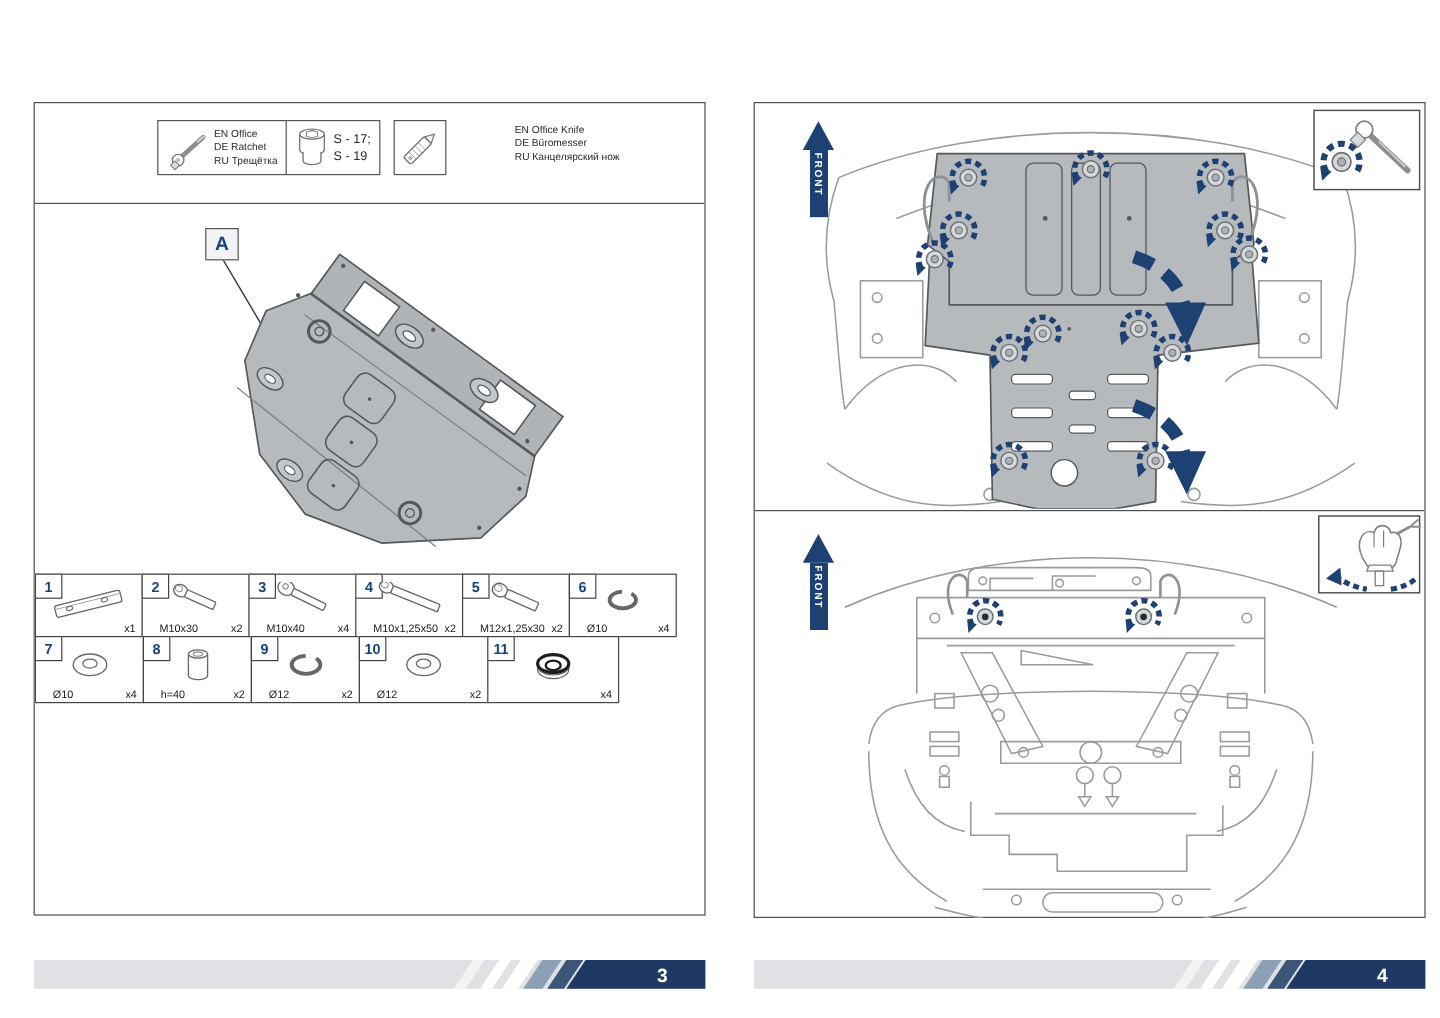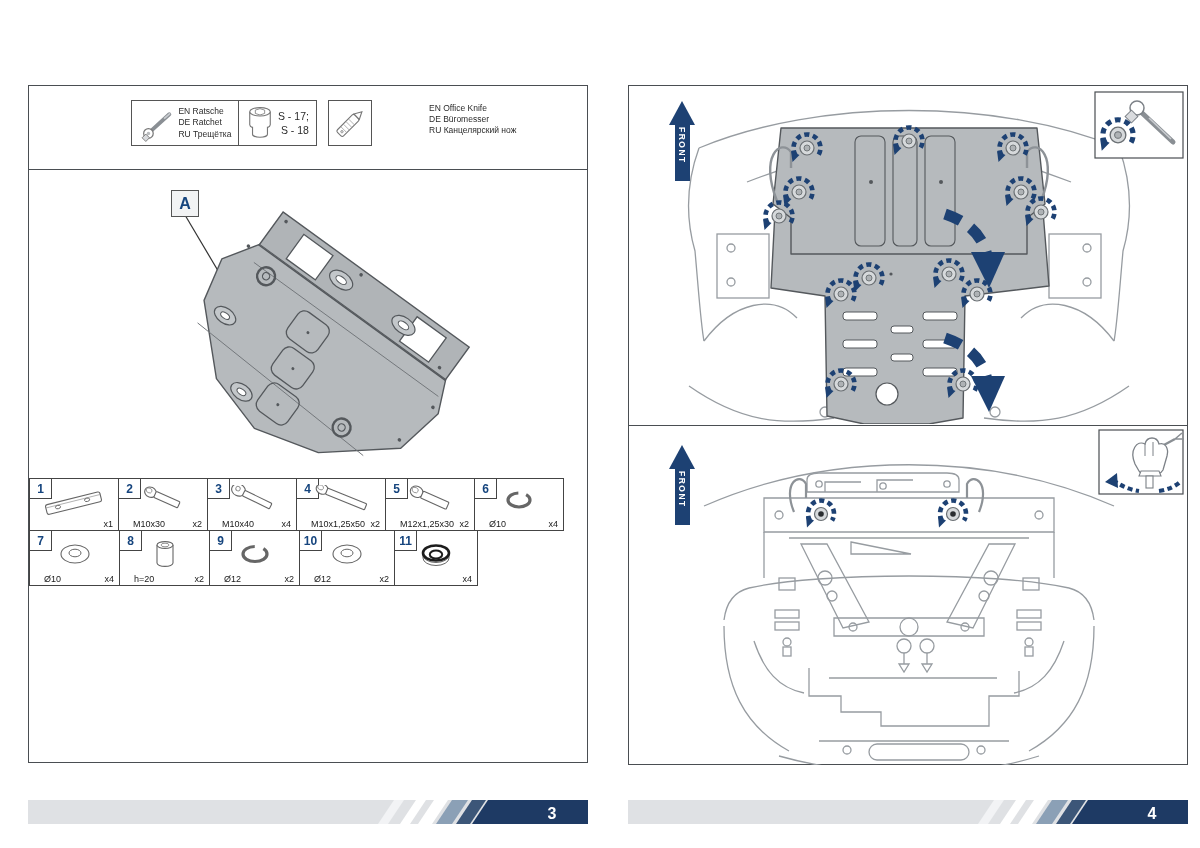--- a/index.html
+++ b/index.html
@@ -6,21 +6,21 @@
   body{width:1200px;height:848px;position:relative;background:#ffffff;
        font-family:"Liberation Sans", sans-serif;color:#222;overflow:hidden;}
   .abs{position:absolute;}
   .page{position:absolute;border:1px solid #4a4e52;background:#fff;box-sizing:border-box;}
   #page-left{left:28px;top:85px;width:560px;height:678px;}
   #page-right{left:628px;top:85px;width:560px;height:680px;}
   .tools-sep{position:absolute;left:0;top:83px;width:558px;height:1px;background:#4a4e52;}
   .tool-box{position:absolute;border:1px solid #555;display:flex;box-sizing:border-box;background:#fff;}
   .tool-cell{display:flex;align-items:center;justify-content:center;box-sizing:border-box;}
   .tool-text{font-size:8.5px;line-height:1.3;color:#2b2b2b;white-space:nowrap;}
-  .socket-text{font-size:10.5px;line-height:1.35;color:#2b2b2b;text-align:right;}
+  .socket-text{font-size:10.5px;line-height:1.35;color:#2b2b2b;}
   .callout-a{position:absolute;width:28px;height:27px;border:1.2px solid #555;background:#f2f3f4;
              display:flex;align-items:center;justify-content:center;
              font-weight:bold;font-size:16px;color:#16457e;box-sizing:border-box;}
   .parts-row{position:absolute;display:flex;}
   .part-cell{position:relative;border:1px solid #444;margin-right:-1px;background:#fff;box-sizing:border-box;}
   .part-num{position:absolute;left:-1px;top:-1px;width:21px;height:19px;border:1px solid #444;
             background:#fff;display:flex;align-items:center;justify-content:center;
             font-weight:bold;font-size:12px;color:#16457e;}
   .part-size{position:absolute;left:14px;bottom:1px;font-size:9px;color:#1a1a1a;}
   .part-qty{position:absolute;right:5px;bottom:1px;font-size:9px;color:#1a1a1a;}
@@ -42,35 +42,35 @@
   <div class="tool-box" style="left:102px;top:14px;width:186px;height:46px;">
     <div class="tool-cell" style="width:108px;border-right:1px solid #555;">
       <svg width="40" height="40" viewBox="0 0 46 44">
         <line x1="15" y1="31" x2="36" y2="12" stroke="#8a8f94" stroke-width="4.5" stroke-linecap="round"></line>
         <line x1="30" y1="17" x2="37" y2="11" stroke="#c9ccd0" stroke-width="2"></line>
         <circle cx="12" cy="34" r="5.5" fill="#fff" stroke="#777" stroke-width="1.4"></circle>
         <rect x="6" y="36" width="6" height="6" transform="rotate(45 9 39)" fill="#d9dbde" stroke="#777" stroke-width="1"></rect>
         <circle cx="12" cy="34" r="2" fill="#b8bbbe"></circle>
       </svg>
       <div class="tool-text">
-        <div>EN Ratsche</div>
+        <div>EN Office</div>
         <div>DE Ratchet</div>
         <div>RU Трещётка</div>
       </div>
     </div>
     <div class="tool-cell" style="width:78px;">
       <svg width="28" height="38" viewBox="0 0 30 38" style="margin-right:4px;">
         <path d="M 4,7 L 4,21 A 11,4.5 0 0 0 26,21 L 26,7" fill="#fff" stroke="#777" stroke-width="1.2"></path>
         <path d="M 7,23 L 7,31 A 8,3.2 0 0 0 23,31 L 23,23" fill="#fff" stroke="#777" stroke-width="1.2"></path>
         <ellipse cx="15" cy="7" rx="11" ry="4.5" fill="#fff" stroke="#777" stroke-width="1.2"></ellipse>
         <polygon points="15,3.6 20,5.2 20,8.8 15,10.4 10,8.8 10,5.2" fill="none" stroke="#888" stroke-width="1"></polygon>
       </svg>
       <div class="socket-text">
         <div>S - 17;</div>
-        <div>S - 18</div>
+        <div>S - 19</div>
       </div>
     </div>
   </div>
 
   <div class="tool-box" style="left:299px;top:14px;width:44px;height:46px;align-items:center;justify-content:center;">
     <svg width="38" height="40" viewBox="0 0 40 44">
       <g transform="rotate(-45 20 22)">
         <rect x="3" y="17.5" width="27" height="9.5" rx="2" fill="#fff" stroke="#777" stroke-width="1.2"></rect>
         <line x1="10" y1="18" x2="10" y2="27" stroke="#999" stroke-width="0.8"></line>
         <line x1="14" y1="18" x2="14" y2="27" stroke="#999" stroke-width="0.8"></line>
@@ -254,48 +254,48 @@
 
     <div class="part-cell" style="width:91px;height:56px;">
       <div class="part-num">8</div>
       <div class="part-art">
           <svg width="64" height="34" viewBox="0 0 64 34">
         <path d="M 24,8 L 24,26 A 8,3.4 0 0 0 40,26 L 40,8" fill="#fff" stroke="#666" stroke-width="1.1"></path>
         <ellipse cx="32" cy="8" rx="8" ry="3.4" fill="#fff" stroke="#666" stroke-width="1.1"></ellipse>
         <ellipse cx="32" cy="8" rx="4" ry="1.8" fill="none" stroke="#888" stroke-width="0.9"></ellipse>
       </svg>
         </div>
-      <span class="part-size">h=20</span>
+      <span class="part-size">h=40</span>
       <span class="part-qty">x2</span>
     </div>
 
     <div class="part-cell" style="width:91px;height:56px;">
       <div class="part-num">9</div>
       <div class="part-art">
           <svg width="64" height="34" viewBox="0 0 64 34">
         <ellipse cx="32" cy="17" rx="12" ry="7.5" fill="none" stroke="#666" stroke-width="3.2" stroke-dasharray="46 9"></ellipse>
       </svg>
         </div>
       <span class="part-size">Ø12</span>
       <span class="part-qty">x2</span>
     </div>
 
-    <div class="part-cell" style="width:96px;height:56px;">
+    <div class="part-cell" style="width:108px;height:56px;">
       <div class="part-num">10</div>
       <div class="part-art">
           <svg width="64" height="34" viewBox="0 0 64 34">
         <ellipse cx="32" cy="17" rx="14" ry="9" fill="#fff" stroke="#666" stroke-width="1.1"></ellipse>
         <ellipse cx="32" cy="16" rx="6" ry="3.8" fill="none" stroke="#666" stroke-width="1"></ellipse>
       </svg>
         </div>
       <span class="part-size">Ø12</span>
       <span class="part-qty">x2</span>
     </div>
 
-    <div class="part-cell" style="width:84px;height:56px;text-decoration:underline;">
+    <div class="part-cell" style="width:110px;height:56px;text-decoration:underline;">
       <div class="part-num">11</div>
       <div class="part-art">
           <svg width="64" height="34" viewBox="0 0 64 34">
         <path d="M 19,18 A 13,7.5 0 0 0 45,18 L 45,21 A 13,7.5 0 0 1 19,21 Z" fill="#fff" stroke="#666" stroke-width="1"></path>
         <ellipse cx="32" cy="16" rx="13" ry="7.5" fill="#fff" stroke="#1c1c1c" stroke-width="2.6"></ellipse>
         <ellipse cx="32" cy="17.5" rx="6.2" ry="4" fill="#fff" stroke="#1c1c1c" stroke-width="2"></ellipse>
       </svg>
         </div>
       <span class="part-size"></span>
       <span class="part-qty">x4</span>

